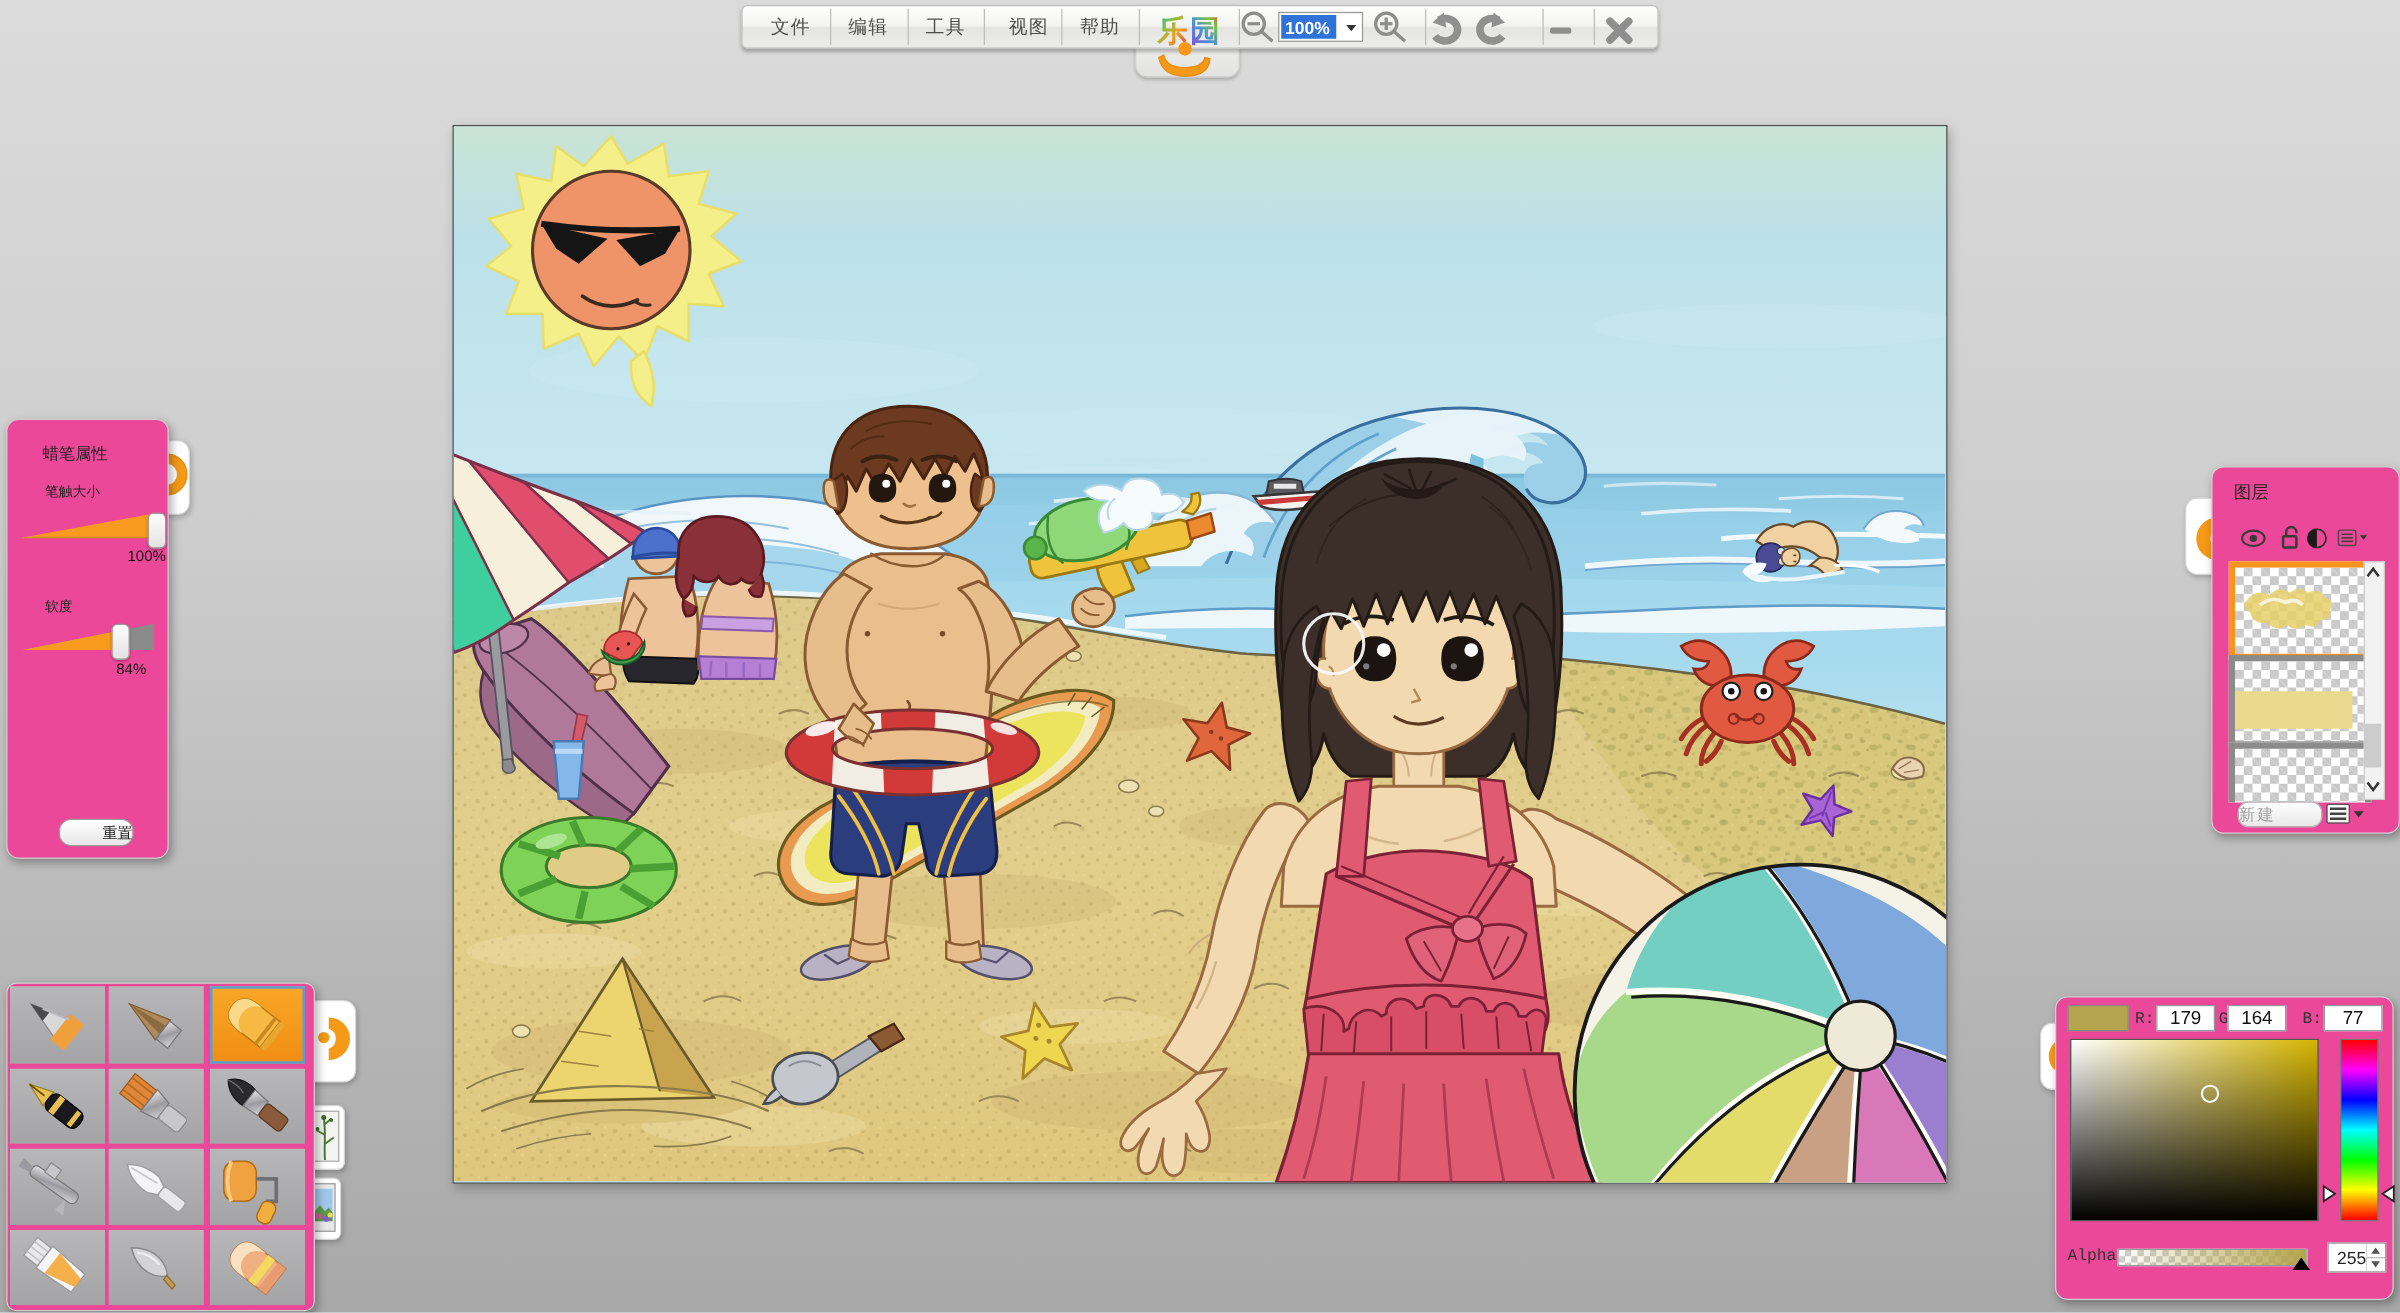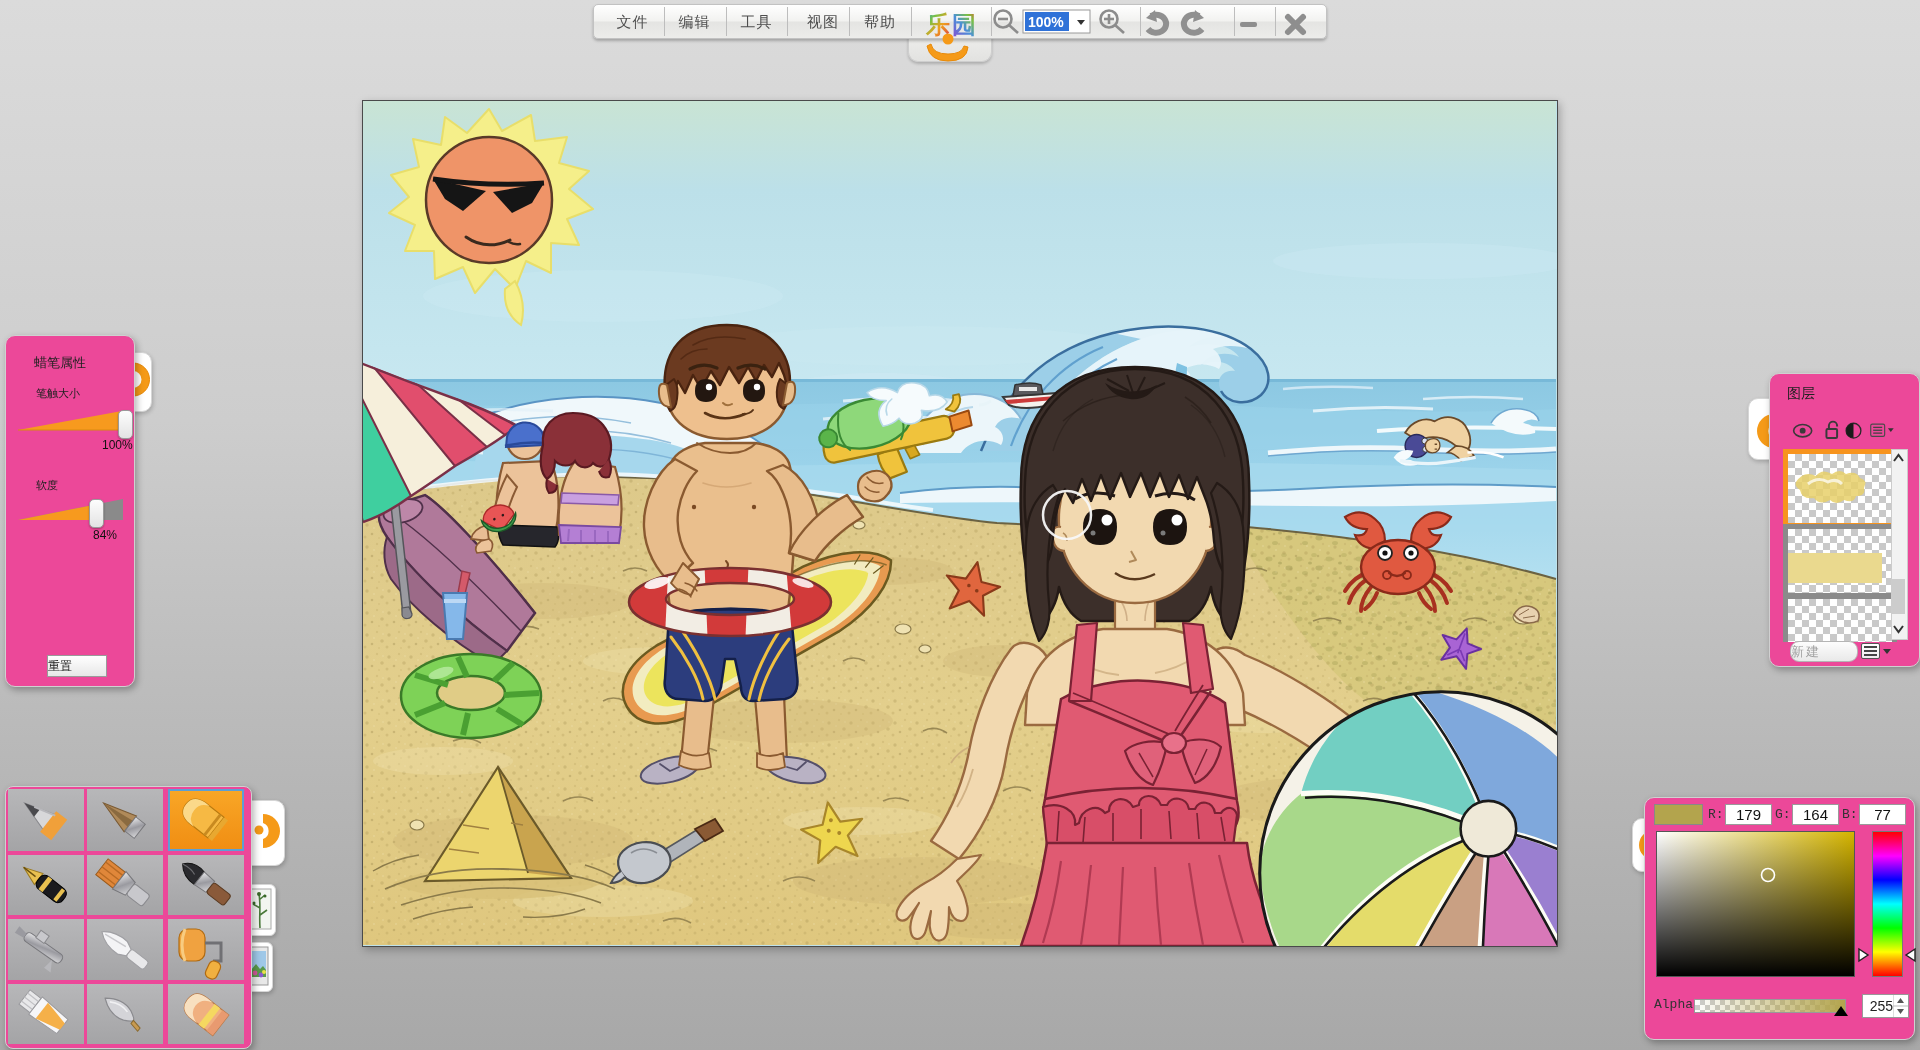--- a/index.html
+++ b/index.html
@@ -13,21 +13,21 @@
 #logotab{left:908px;top:4px;width:82px;height:57px;background:linear-gradient(#ffffff,#ededeb 60%,#e2e2e0);border:1px solid #cecece;border-top:none;border-radius:0 0 10px 10px;box-shadow:0 2px 3px rgba(0,0,0,.2)}
 
 .panel{position:absolute;background:#ec4899;border:1px solid #d0d0d0;border-radius:10px;box-shadow:2px 3px 7px rgba(0,0,0,.3)}
 .otab{position:absolute;background:#fff;border:1px solid #d6d6d6;box-shadow:1px 2px 4px rgba(0,0,0,.2)}
 
 #props{left:5px;top:335px;width:128px;height:350px}
 #props .t{position:absolute;left:28px;top:18px;font-size:13px;color:#222}
 .plabel{position:absolute;font-size:11px;color:#222}
 .pct{position:absolute;font-size:12px;color:#111}
 .handle{position:absolute;width:13px;height:27px;background:linear-gradient(#fdfdfd,#e3e3e3);border:1px solid #9a9a9a;border-radius:5px;box-shadow:0 1px 2px rgba(0,0,0,.3)}
-.resetbtn{position:absolute;left:41px;top:319px;width:58px;height:20px;border:1px solid #9a9a9a;border-radius:0;background:linear-gradient(#fff,#e7e7e7);font-size:12px;color:#222;text-align:left;line-height:20px}
+.resetbtn{position:absolute;left:41px;top:319px;width:58px;height:20px;border:1px solid #9a9a9a;border-radius:10px;background:linear-gradient(#fff,#e7e7e7);font-size:12px;color:#222;text-align:right;line-height:20px}
 
 #tools{left:5px;top:786px;width:245px;height:261px;border-radius:8px}
 .cell{position:absolute;width:76px;height:59px;background:linear-gradient(#b7b7b9,#a4a4a6);overflow:hidden}
 .cellsel{background:linear-gradient(#f9a727,#f08d12);outline:2px solid #5d9fd4;outline-offset:-2px}
 
 #layers{left:1769px;top:373px;width:149px;height:292px}
 #layers .t{position:absolute;left:17px;top:11px;font-size:14px;color:#222}
 .chk{background-image:linear-gradient(45deg,#c9c9c9 25%,transparent 25%,transparent 75%,#c9c9c9 75%),linear-gradient(45deg,#c9c9c9 25%,transparent 25%,transparent 75%,#c9c9c9 75%);background-size:14px 14px;background-position:0 0,7px 7px;background-color:#fff}
 .newbtn{position:absolute;left:20px;top:267px;width:66px;height:19px;border:1px solid #b5b5b5;border-radius:9px;background:linear-gradient(#fdfdfd,#e9e9e9);font-size:13px;color:#a0a0a0;text-align:left;line-height:19px;letter-spacing:2px}
 .menuico{position:absolute;width:17px;height:14px;border:1px solid #555;border-radius:2px;background:linear-gradient(#fff,#eee)}
@@ -837,21 +837,21 @@
 <div class="otab" style="left:1632px;top:818px;width:28px;height:52px;border-radius:10px 0 0 10px"></div>
 <svg class="abs" style="left:1632px;top:818px" width="32" height="52" viewBox="0 0 32 52">
   <path d="M22 12 A 15 15 0 0 0 22 42 L 22 34 A 7.5 7.5 0 0 1 22 20 Z" fill="#f59a18"></path>
   <circle cx="27" cy="27" r="3.5" fill="#f59a18"></circle>
 </svg>
 <div id="picker" class="panel">
   <div class="abs" style="left:9px;top:6px;width:47px;height:19px;background:#b3a44d;border:1px solid #888"></div>
   <div class="clab" style="left:63px">R:</div>
   <div class="cinput" style="left:80px;width:45px">179</div>
   <div class="clab" style="left:130px">G:</div>
-  <div class="cinput" style="left:147px;width:45px">164</div>
+  <div class="cinput" style="left:137px;width:45px">164</div>
   <div class="clab" style="left:197px">B:</div>
   <div class="cinput" style="left:214px;width:45px">77</div>
   <div id="svbox"></div>
   <svg class="abs" style="left:11px;top:33px" width="197" height="144">
       <circle cx="112" cy="44" r="6.5" fill="none" stroke="#fff" stroke-width="1.6"></circle>
     </svg>
   <div id="huebar"></div>
   <svg class="abs" style="left:212px;top:149px" width="14" height="16">
       <path d="M2 2 l 9 6 l -9 6 z" fill="#fdfdfd" stroke="#222" stroke-width="1.4"></path>
     </svg>

